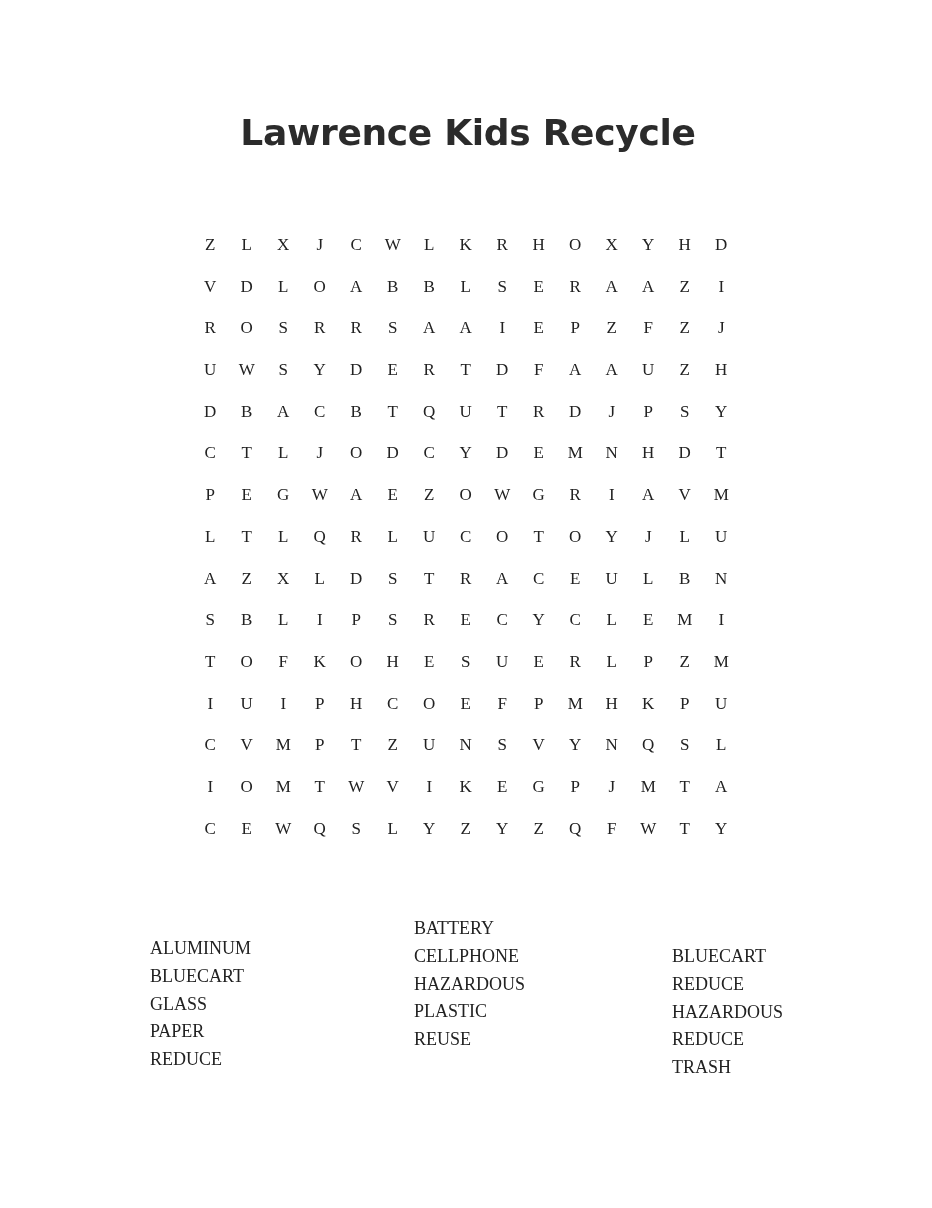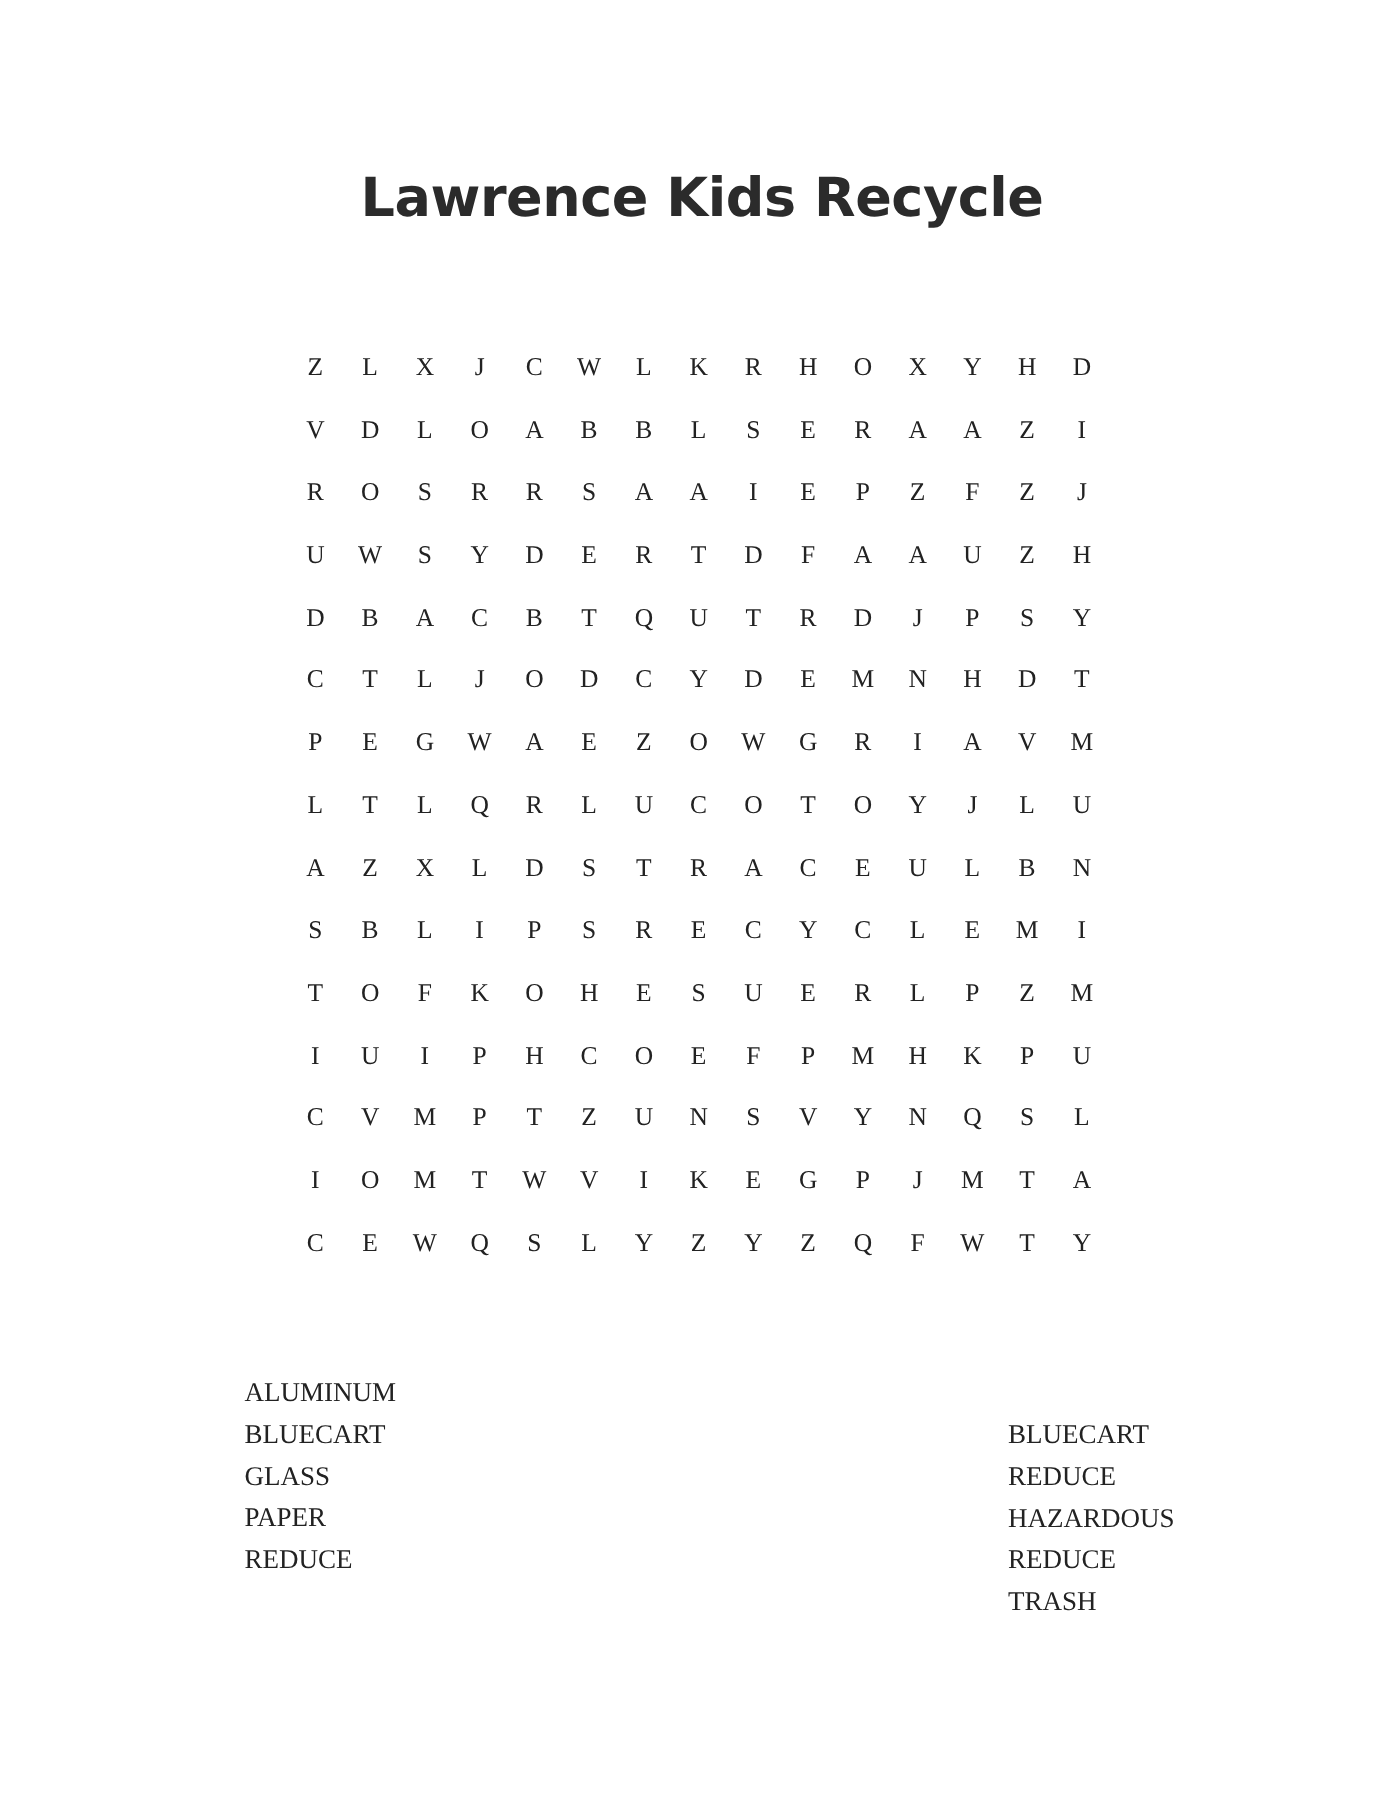--- a/index.html
+++ b/index.html
@@ -321,26 +321,33 @@
       <span class="cell">Z</span>
       <span class="cell">Q</span>
       <span class="cell">F</span>
       <span class="cell">W</span>
       <span class="cell">T</span>
       <span class="cell">Y</span>
   </div>
 </div>
 
 <div class="wordlist">
-  <div class="word-col" style="left:163px;">
+  <div class="word-col" style="left:150px;margin-top:20px;">
     <div class="word">ALUMINUM</div>
     <div class="word">BLUECART</div>
     <div class="word">GLASS</div>
     <div class="word">PAPER</div>
     <div class="word">REDUCE</div>
+  </div>
+  <div class="word-col" style="left:414px;">
+    <div class="word">BATTERY</div>
+    <div class="word">CELLPHONE</div>
+    <div class="word">HAZARDOUS</div>
+    <div class="word">PLASTIC</div>
+    <div class="word">REUSE</div>
   </div>
   <div class="word-col" style="left:672px;margin-top:28px;">
     <div class="word">BLUECART</div>
     <div class="word">REDUCE</div>
     <div class="word">HAZARDOUS</div>
     <div class="word">REDUCE</div>
     <div class="word">TRASH</div>
   </div>
 </div>
 

